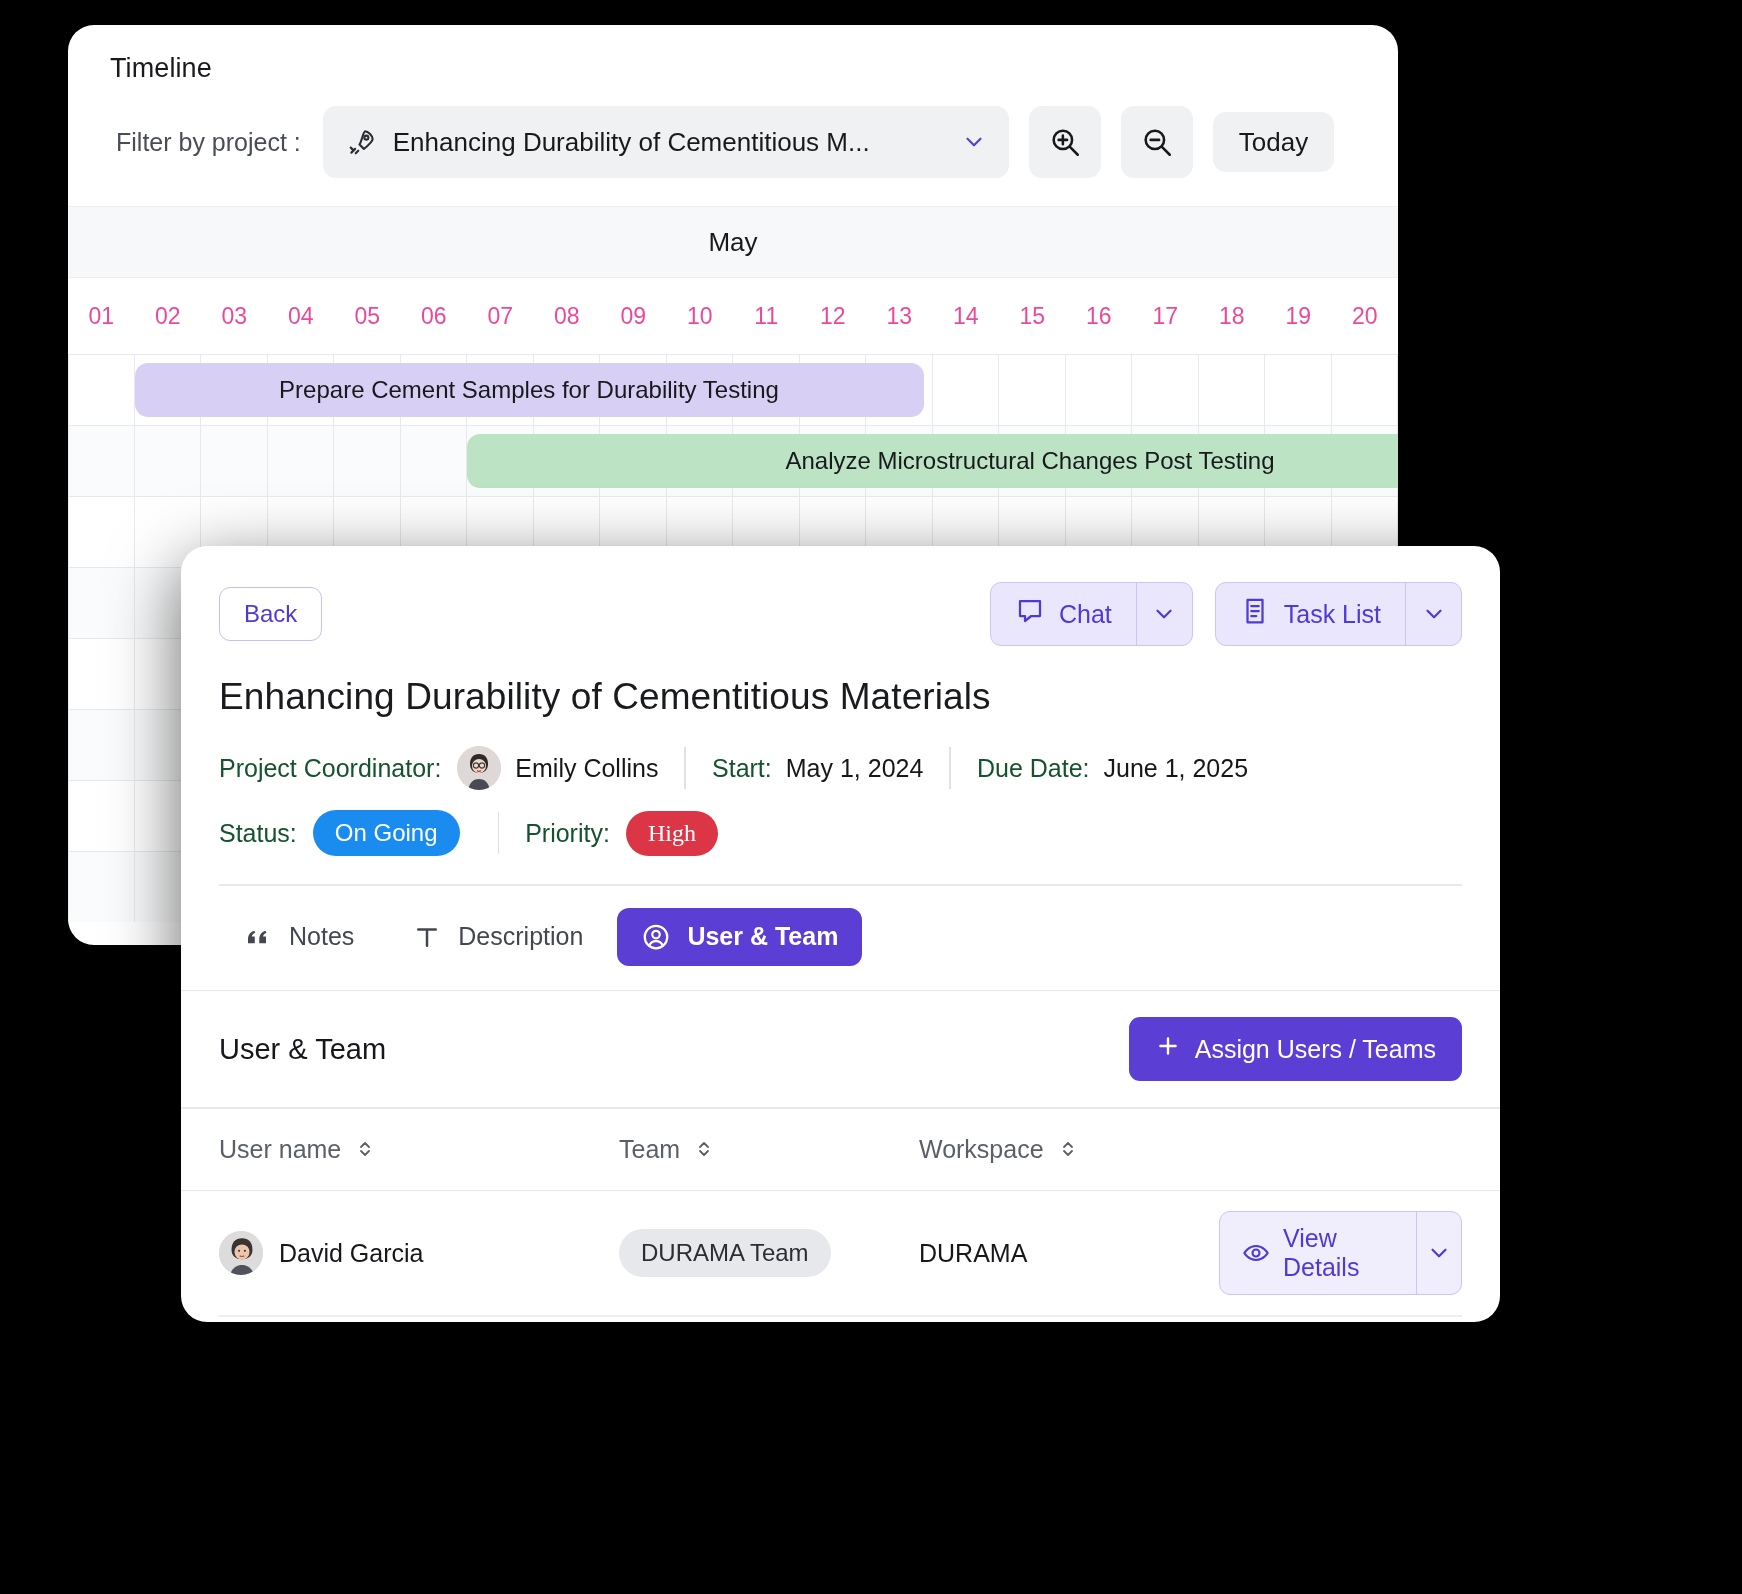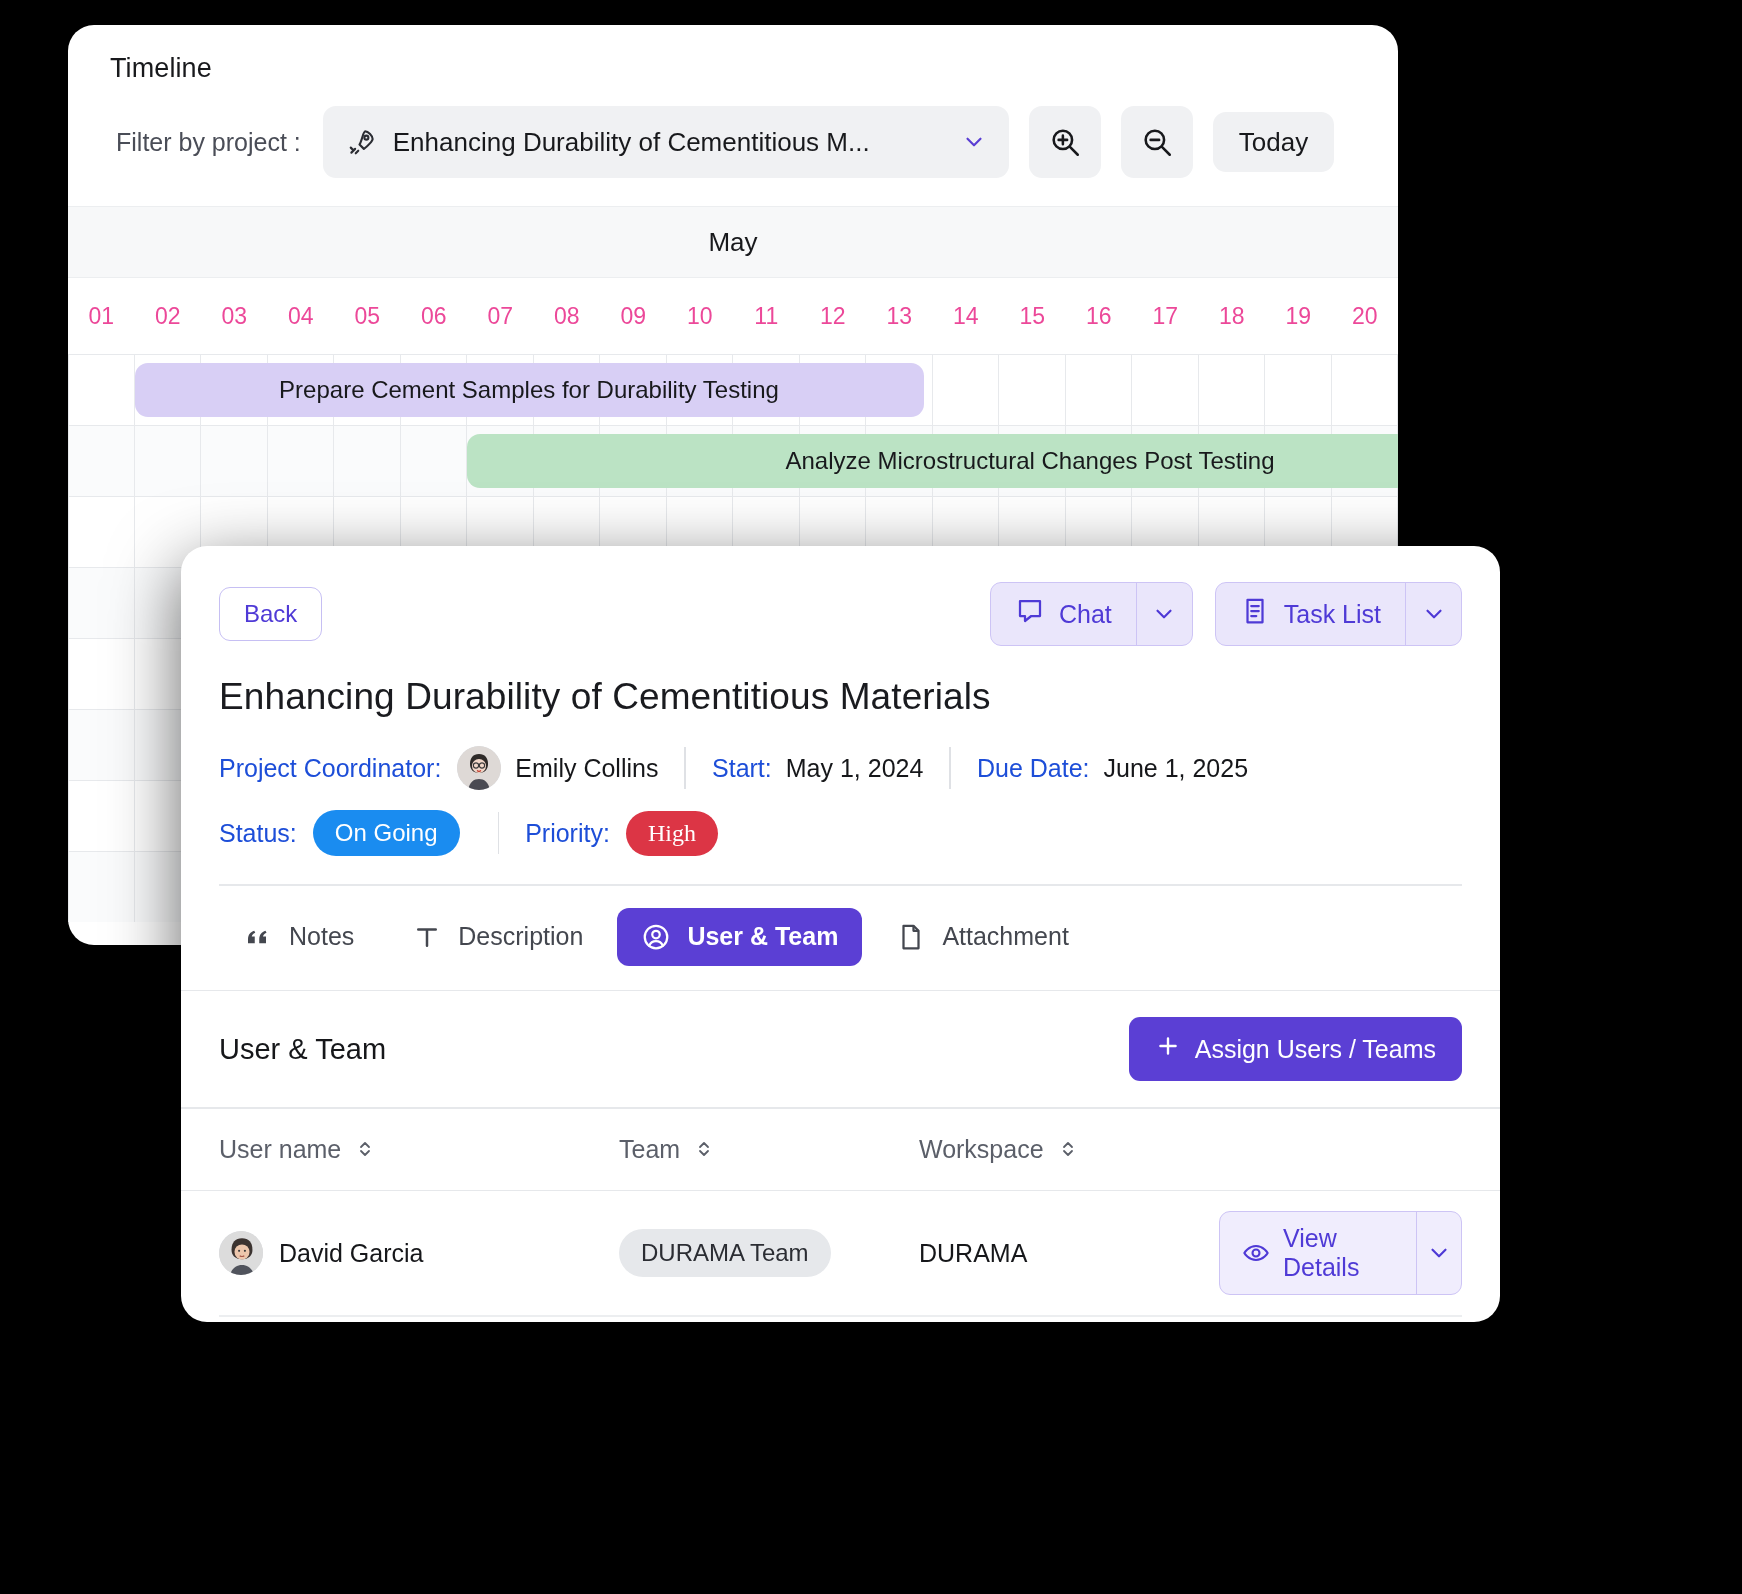--- a/index.html
+++ b/index.html
@@ -111,21 +111,21 @@
   .split-caret {
     display: flex; align-items: center; justify-content: center;
     width: 56px; border-left: 1.6px solid #cdc4f5;
   }
   .dp-title {
     font-size: 37px; color: #1a1b1f; margin-top: 30px; letter-spacing: .1px;
   }
   .meta-row {
     display: flex; align-items: center; margin-top: 28px; font-size: 25px;
   }
-  .meta-label { color: #1d4ed8; }
+  .meta-label { color: #14532d; }
   .meta-value { color: #16171a; }
   .vdiv { width: 1.6px; height: 42px; background: #dfe1e5; margin: 0 26px; }
   .avatar {
     width: 44px; height: 44px; border-radius: 50%; flex: none;
     background: #d7d9de; overflow: hidden; margin: 0 14px 0 16px;
   }
   .avatar svg { display: block; }
   .badge {
     border-radius: 999px; color: #fff; font-size: 24px;
     padding: 9px 22px; margin-left: 16px; display: inline-block;
@@ -536,29 +536,20 @@
           <div class="tab active">
             <span style="display: flex;">
               <svg width="30" height="30" viewBox="0 0 24 24" fill="none" stroke="#ffffff" stroke-width="1.8" stroke-linecap="round" stroke-linejoin="round">
                 <circle cx="12" cy="12" r="9"></circle>
                 <circle cx="12" cy="10" r="3"></circle>
                 <path d="M6.5 19a6 6 0 0 1 11 0"></path>
               </svg>
             </span>
             <span>User &amp; Team</span>
           </div>
-          <div class="tab">
-            <span style="display: flex;">
-              <svg width="30" height="30" viewBox="0 0 24 24" fill="none" stroke="#44474f" stroke-width="1.8" stroke-linejoin="round">
-                <path d="M14 3H6v18h12V7z"></path>
-                <path d="M14 3v4h4"></path>
-              </svg>
-            </span>
-            <span>Attachment</span>
-          </div>
         </div>
     </div>
 
     <div class="section-divider"></div>
 
     <div class="dp-pad">
       <div class="ut-head">
         <div class="ut-title">User &amp; Team</div>
         <button class="assign-btn">
           <span>

